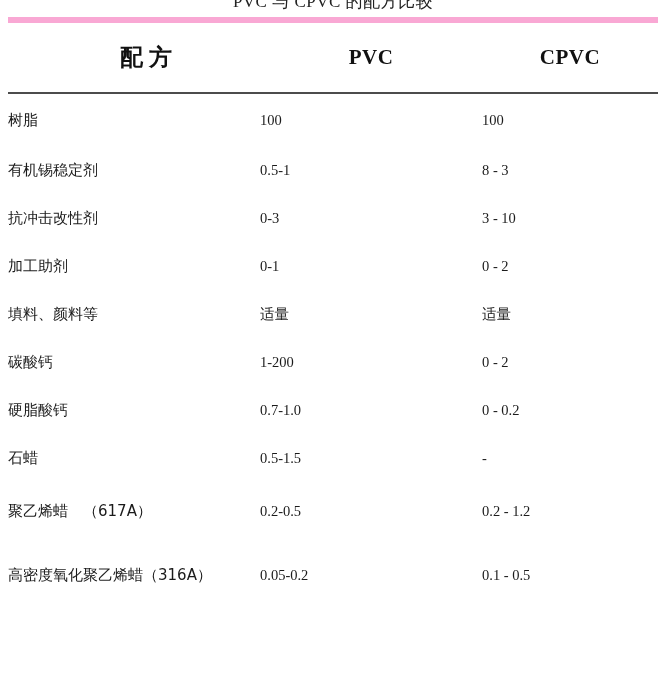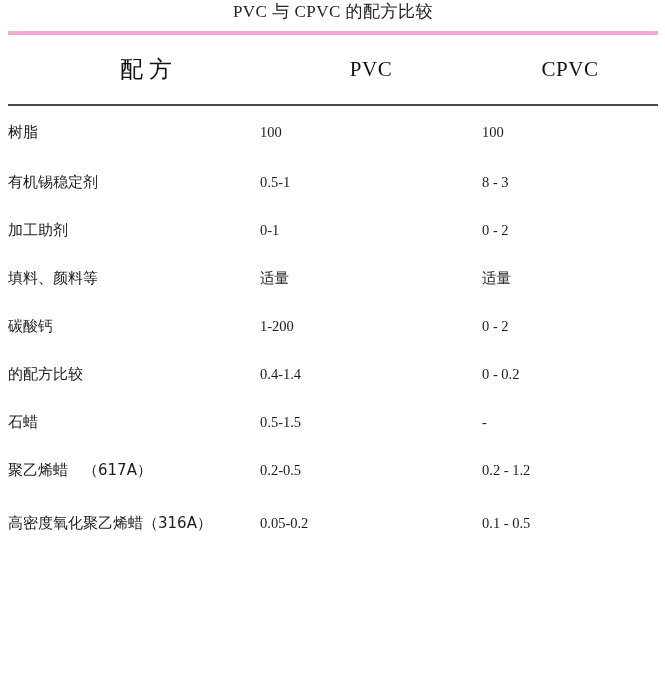--- a/index.html
+++ b/index.html
@@ -9,25 +9,25 @@
     width: 665px;
     height: 688px;
     background: #ffffff;
     overflow: hidden;
     color: #1d1d1d;
     font-family: "Liberation Serif", "DejaVu Serif", serif;
   }
   .title-block {
     width: 650px;
     margin-left: 8px;
-    height: 35px;
+    height: 23px;
     display: flex;
-    align-items: flex-start;
+    align-items: flex-end;
     justify-content: center;
-    border-bottom: 4px solid #f9a8d4;
+    border-bottom: 6px solid #f9a8d4;
   }
   .doc-title {
     font-family: "Liberation Serif", "DejaVu Serif", serif;
     font-size: 17px;
     letter-spacing: 0.5px;
     color: #222222;
     padding-bottom: 4px;
   }
   table.formula-table {
     width: 650px;
@@ -36,21 +36,21 @@
     border-collapse: collapse;
   }
   col.c-name { width: 252px; }
   col.c-pvc  { width: 222px; }
   col.c-cpvc { width: 176px; }
 
   thead tr {
     height: 70px;
     border-bottom: 2px solid #4c4c4c;
   }
-  th { font-weight: normal; vertical-align: middle; text-align: center; }
+  th { font-weight: bold; vertical-align: middle; text-align: center; }
   th.name {
     font-family: "DejaVu Sans", "Liberation Sans", sans-serif;
     font-size: 23px;
     letter-spacing: 6px;
     padding-left: 30px;
     color: #111111;
   }
   th.pvc, th.cpvc {
     font-family: "Liberation Serif", "DejaVu Serif", serif;
     font-size: 21px;
@@ -117,37 +117,42 @@
           <td class="name">树脂</td>
           <td class="pvc">100</td>
           <td class="cpvc">100</td>
         </tr>
         <tr>
           <td class="name">有机锡稳定剂</td>
           <td class="pvc">0.5-1</td>
           <td class="cpvc">8 - 3</td>
         </tr>
         <tr>
+          <td class="name">抗冲击改性剂</td>
+          <td class="pvc">0-3</td>
+          <td class="cpvc">3 - 10</td>
+        </tr>
+        <tr>
           <td class="name">加工助剂</td>
           <td class="pvc">0-1</td>
           <td class="cpvc">0 - 2</td>
         </tr>
         <tr>
           <td class="name">填料、颜料等</td>
           <td class="pvc">适量</td>
           <td class="cpvc">适量</td>
         </tr>
         <tr>
           <td class="name">碳酸钙</td>
           <td class="pvc">1-200</td>
           <td class="cpvc">0 - 2</td>
         </tr>
         <tr>
-          <td class="name">的配方比较</td>
-          <td class="pvc">0.4-1.4</td>
+          <td class="name">硬脂酸钙</td>
+          <td class="pvc">0.7-1.0</td>
           <td class="cpvc">0 - 0.2</td>
         </tr>
         <tr>
           <td class="name">石蜡</td>
           <td class="pvc">0.5-1.5</td>
           <td class="cpvc">-</td>
         </tr>
         <tr>
           <td class="name">聚乙烯蜡　（617A）</td>
           <td class="pvc">0.2-0.5</td>

